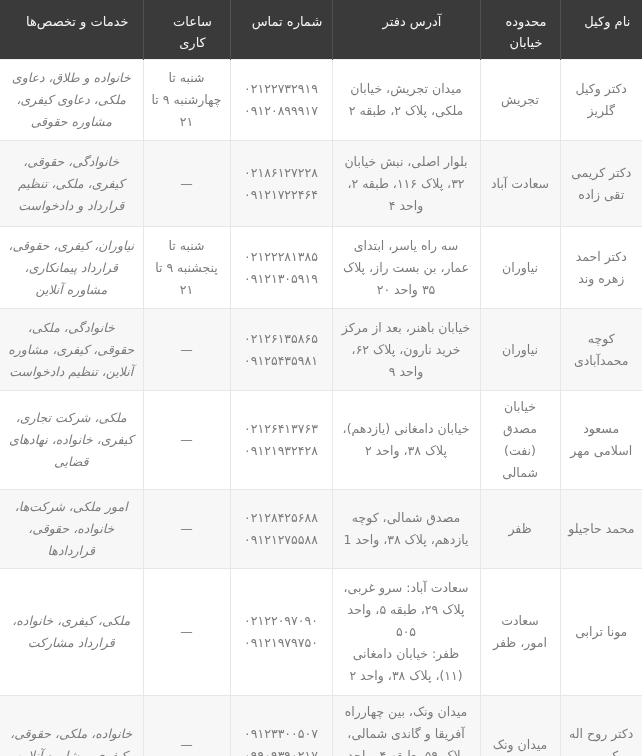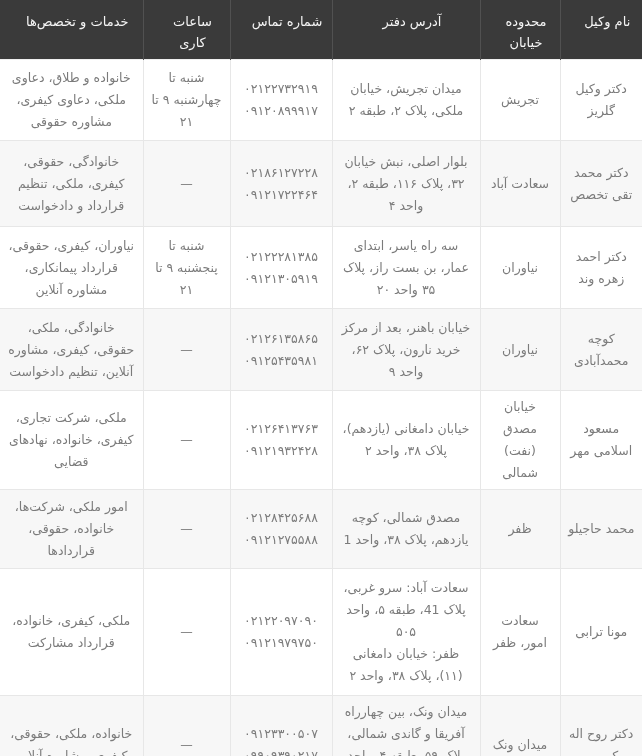--- a/index.html
+++ b/index.html
@@ -47,21 +47,21 @@
     font-size: 12.5px;
     line-height: 22px;
     text-align: center;
     vertical-align: middle;
     box-sizing: border-box;
     padding: 5px 7px;
     border-left: 1px solid var(--border);
     white-space: pre-line;
     word-wrap: break-word;
   }
-  tbody td:last-child { border-left: none; }
+  tbody td:last-child { border-left: none; font-style: italic; }
   tbody tr + tr td { border-top: 1px solid var(--border); }
   tbody tr:first-child td { border-top: 1px solid #efefef; }
   tbody tr:nth-child(even) { background: var(--alt-row-bg); }
   tbody tr:nth-child(odd)  { background: var(--row-bg); }
   
   tbody tr:nth-child(1) { height: 81px; }
   tbody tr:nth-child(2) { height: 86px; }
   tbody tr:nth-child(3) { height: 82px; }
   tbody tr:nth-child(4) { height: 82px; }
   tbody tr:nth-child(5) { height: 79px; }
@@ -96,21 +96,21 @@
         <tr>
     <td>دکتر وکیل گلریز</td>
     <td>تجریش</td>
     <td>میدان تجریش، خیابان ملکی، پلاک ۲، طبقه ۲</td>
     <td>۰۲۱۲۲۷۳۲۹۱۹
 ۰۹۱۲۰۸۹۹۹۱۷</td>
     <td>شنبه تا چهارشنبه ۹ تا ۲۱</td>
     <td>خانواده و طلاق، دعاوی ملکی، دعاوی کیفری، مشاوره حقوقی</td>
   </tr>
         <tr>
-    <td>دکتر محمد تقی تخصص</td>
+    <td>دکتر کریمی تقی زاده</td>
     <td>سعادت آباد</td>
     <td>بلوار اصلی، نبش خیابان ۳۲، پلاک ۱۱۶، طبقه ۲، واحد ۴</td>
     <td>۰۲۱۸۶۱۲۷۲۲۸
 ۰۹۱۲۱۷۲۲۴۶۴</td>
     <td>—</td>
     <td>خانوادگی، حقوقی، کیفری، ملکی، تنظیم قرارداد و دادخواست</td>
   </tr>
         <tr>
     <td>دکتر احمد زهره وند</td>
     <td>نیاوران</td>
@@ -143,21 +143,21 @@
     <td>ظفر</td>
     <td>مصدق شمالی، کوچه یازدهم، پلاک ۳۸، واحد 1</td>
     <td>۰۲۱۲۸۴۲۵۶۸۸
 ۰۹۱۲۱۲۷۵۵۸۸</td>
     <td>—</td>
     <td>امور ملکی، شرکت‌ها، خانواده، حقوقی، قراردادها</td>
   </tr>
         <tr>
     <td>مونا ترابی</td>
     <td>سعادت امور، ظفر</td>
-    <td>سعادت آباد: سرو غربی، پلاک 41، طبقه ۵، واحد ۵۰۵
+    <td>سعادت آباد: سرو غربی، پلاک ۲۹، طبقه ۵، واحد ۵۰۵
 ظفر: خیابان دامغانی (۱۱)، پلاک ۳۸، واحد ۲</td>
     <td>۰۲۱۲۲۰۹۷۰۹۰
 ۰۹۱۲۱۹۷۹۷۵۰</td>
     <td>—</td>
     <td>ملکی، کیفری، خانواده، قرارداد مشارکت</td>
   </tr>
         <tr>
     <td>دکتر روح اله کریمی</td>
     <td>میدان ونک</td>
     <td>میدان ونک، بین چهارراه آفریقا و گاندی شمالی، پلاک ۵۹، طبقه ۴، واحد ۱۷</td>

